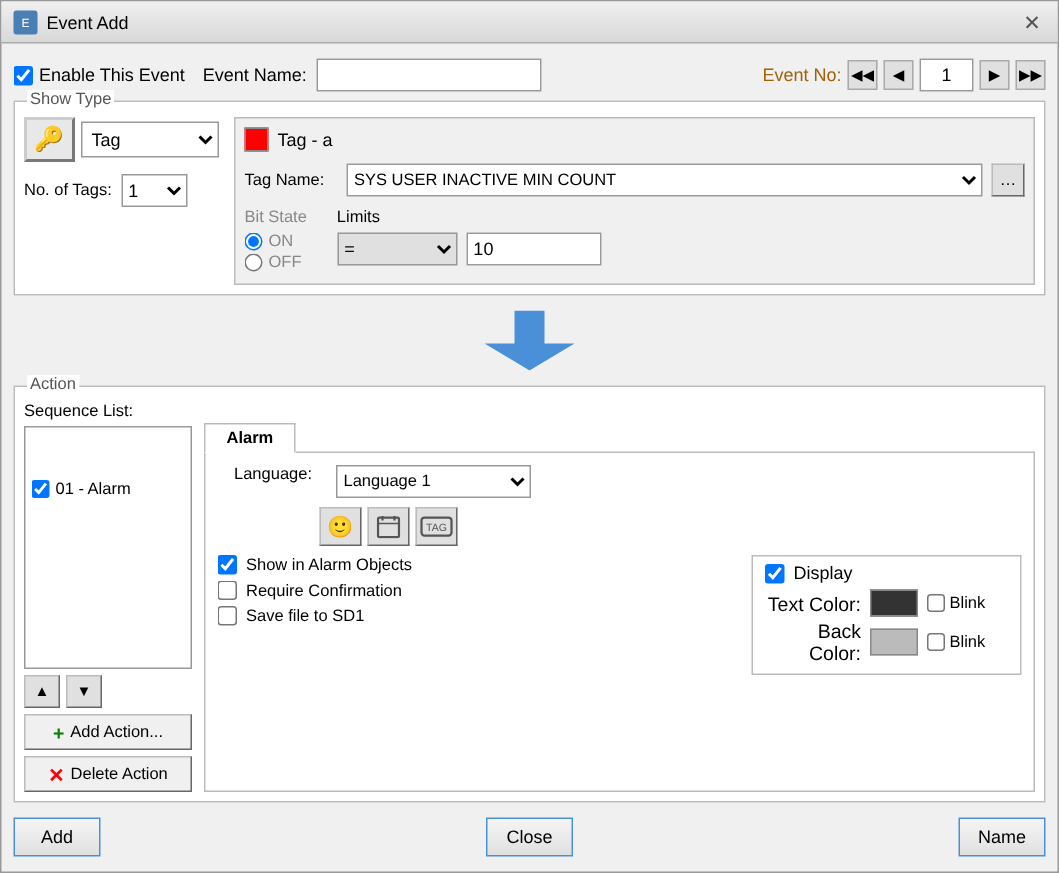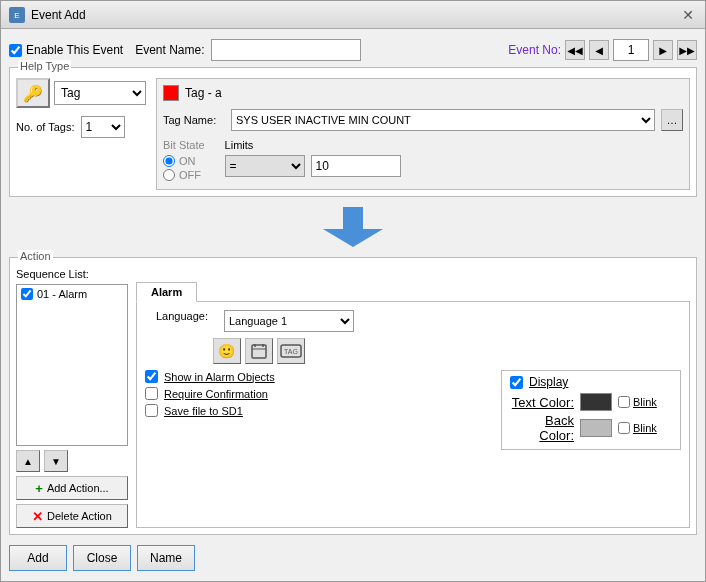--- a/index.html
+++ b/index.html
@@ -91,21 +91,21 @@
       display: flex;
       align-items: center;
       gap: 6px;
     }
     .event-no-group {
       margin-left: auto;
       display: flex;
       align-items: center;
       gap: 4px;
     }
-    .event-no-label { color: #6d28d9; }
+    .event-no-label { color: #a16207; }
     .nav-btn {
       width: 20px;
       height: 20px;
       background: #e0e0e0;
       border: 1px solid #aaa;
       cursor: pointer;
       display: flex;
       align-items: center;
       justify-content: center;
       font-size: 10px;
@@ -307,20 +307,21 @@
       background: white;
       flex: 1;
       padding: 2px;
       min-height: 80px;
     }
     .sequence-item {
       display: flex;
       gap: 4px;
       padding: 1px 2px;
       font-size: 11px;
+      margin-top: 32px;
     }
     .sequence-item input[type=checkbox] { width: 12px; height: 12px; }
     .seq-nav {
       display: flex;
       gap: 4px;
     }
     .seq-nav-btn {
       width: 24px;
       height: 22px;
       background: #e0e0e0;
@@ -422,21 +423,20 @@
       background: #e0e0e0;
       border: 1px outset #bbb;
       cursor: pointer;
       display: flex;
       align-items: center;
       justify-content: center;
       font-size: 14px;
     }
     .options-row {
       display: flex;
-      text-decoration: underline;
     }
     .left-options {
       display: flex;
       flex-direction: column;
       gap: 4px;
       flex: 1;
     }
     .right-options {
       display: flex;
       flex-direction: column;
@@ -478,21 +478,21 @@
     .blink-check {
       display: flex;
       align-items: center;
       gap: 3px;
       font-size: 11px;
     }
     .blink-check input[type=checkbox] { width: 12px; height: 12px; }
     
     .bottom-buttons {
       display: flex;
-      justify-content: flex-start;
+      justify-content: space-between;
       gap: 6px;
       padding: 6px 0 2px 0;
     }
     .btn-main {
       height: 26px;
       min-width: 58px;
       border: 1px solid #4a90d9;
       background: linear-gradient(to bottom, #f5f5f5, #e0e0e0);
       cursor: pointer;
       font-size: 12px;
@@ -541,21 +541,21 @@
         <span class="event-no-label">Event No:</span>
         <button class="nav-btn">◀◀</button>
         <button class="nav-btn">◀</button>
         <input type="text" class="event-no-input" value="1" style="">
         <button class="nav-btn">▶</button>
         <button class="nav-btn">▶▶</button>
       </div>
     </div>
 
     <div class="event-type-section">
-      <span class="section-label">Help Type</span>
+      <span class="section-label">Show Type</span>
       <div class="event-type-content">
 
         <div class="type-left">
           <div class="tag-select-wrapper">
             <div class="tag-icon-btn">🔑</div>
             <select class="type-select">
               <option>Tag</option>
             </select>
           </div>
           <div class="no-of-tags">

